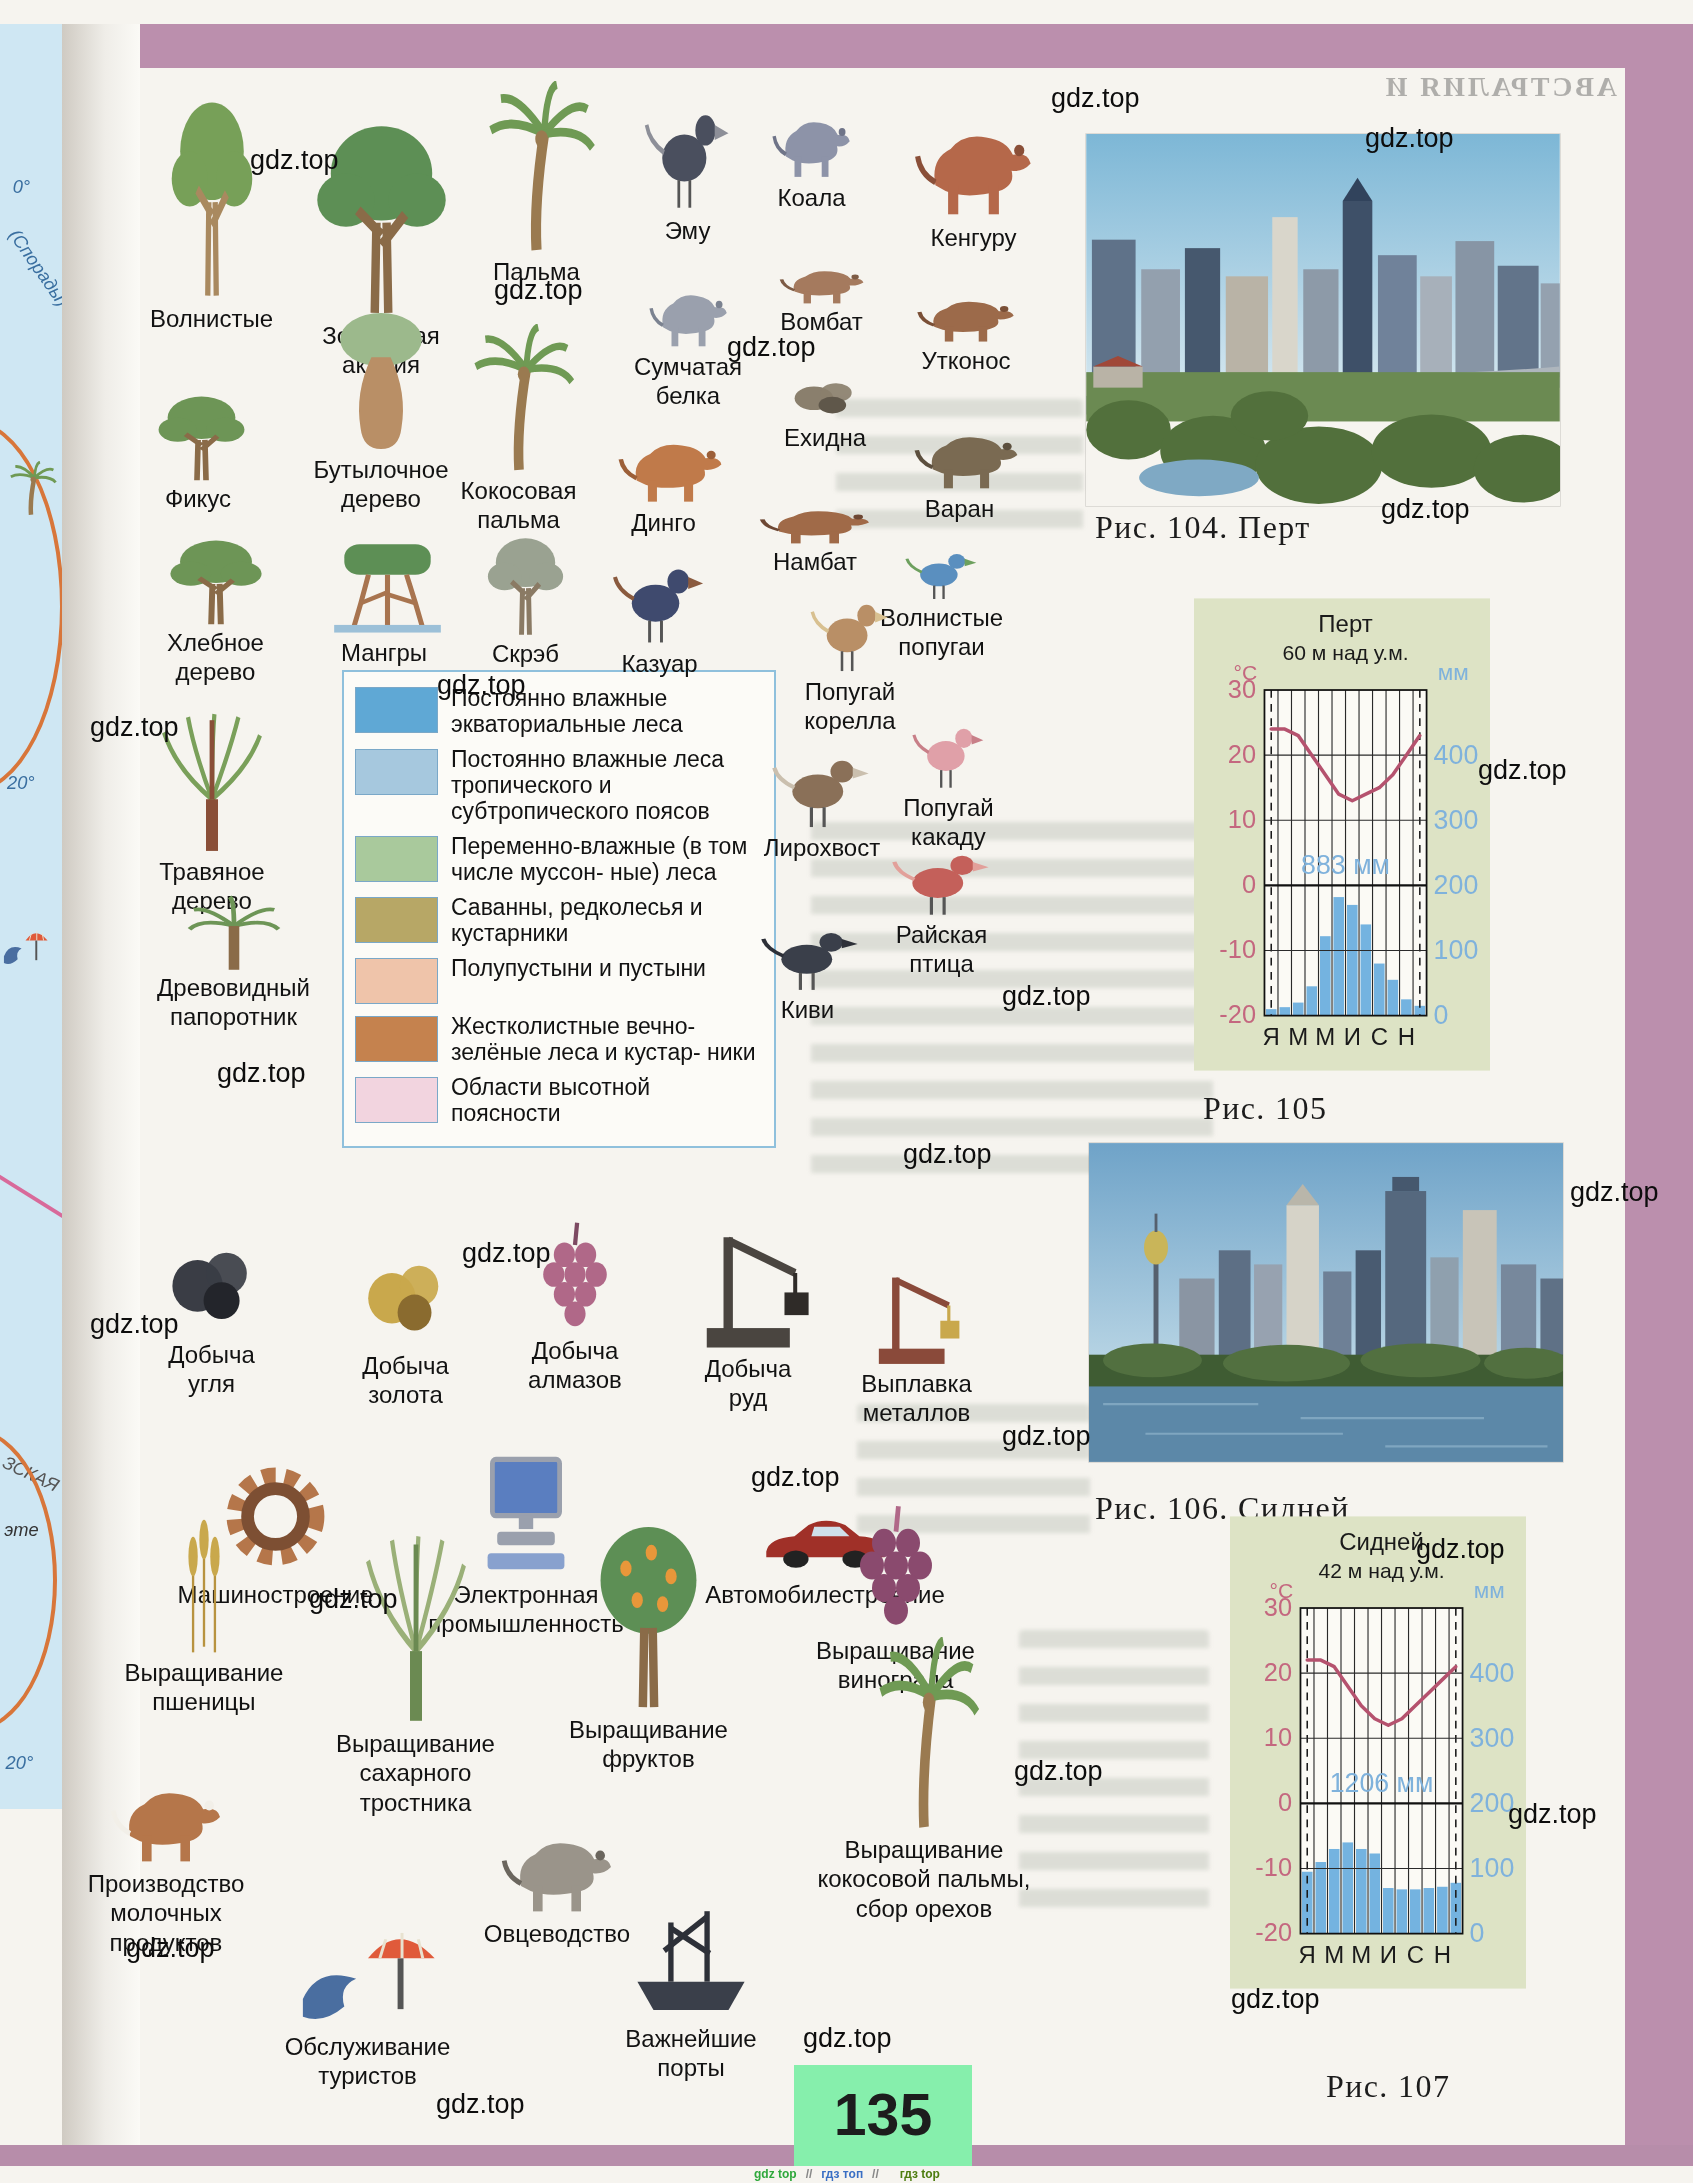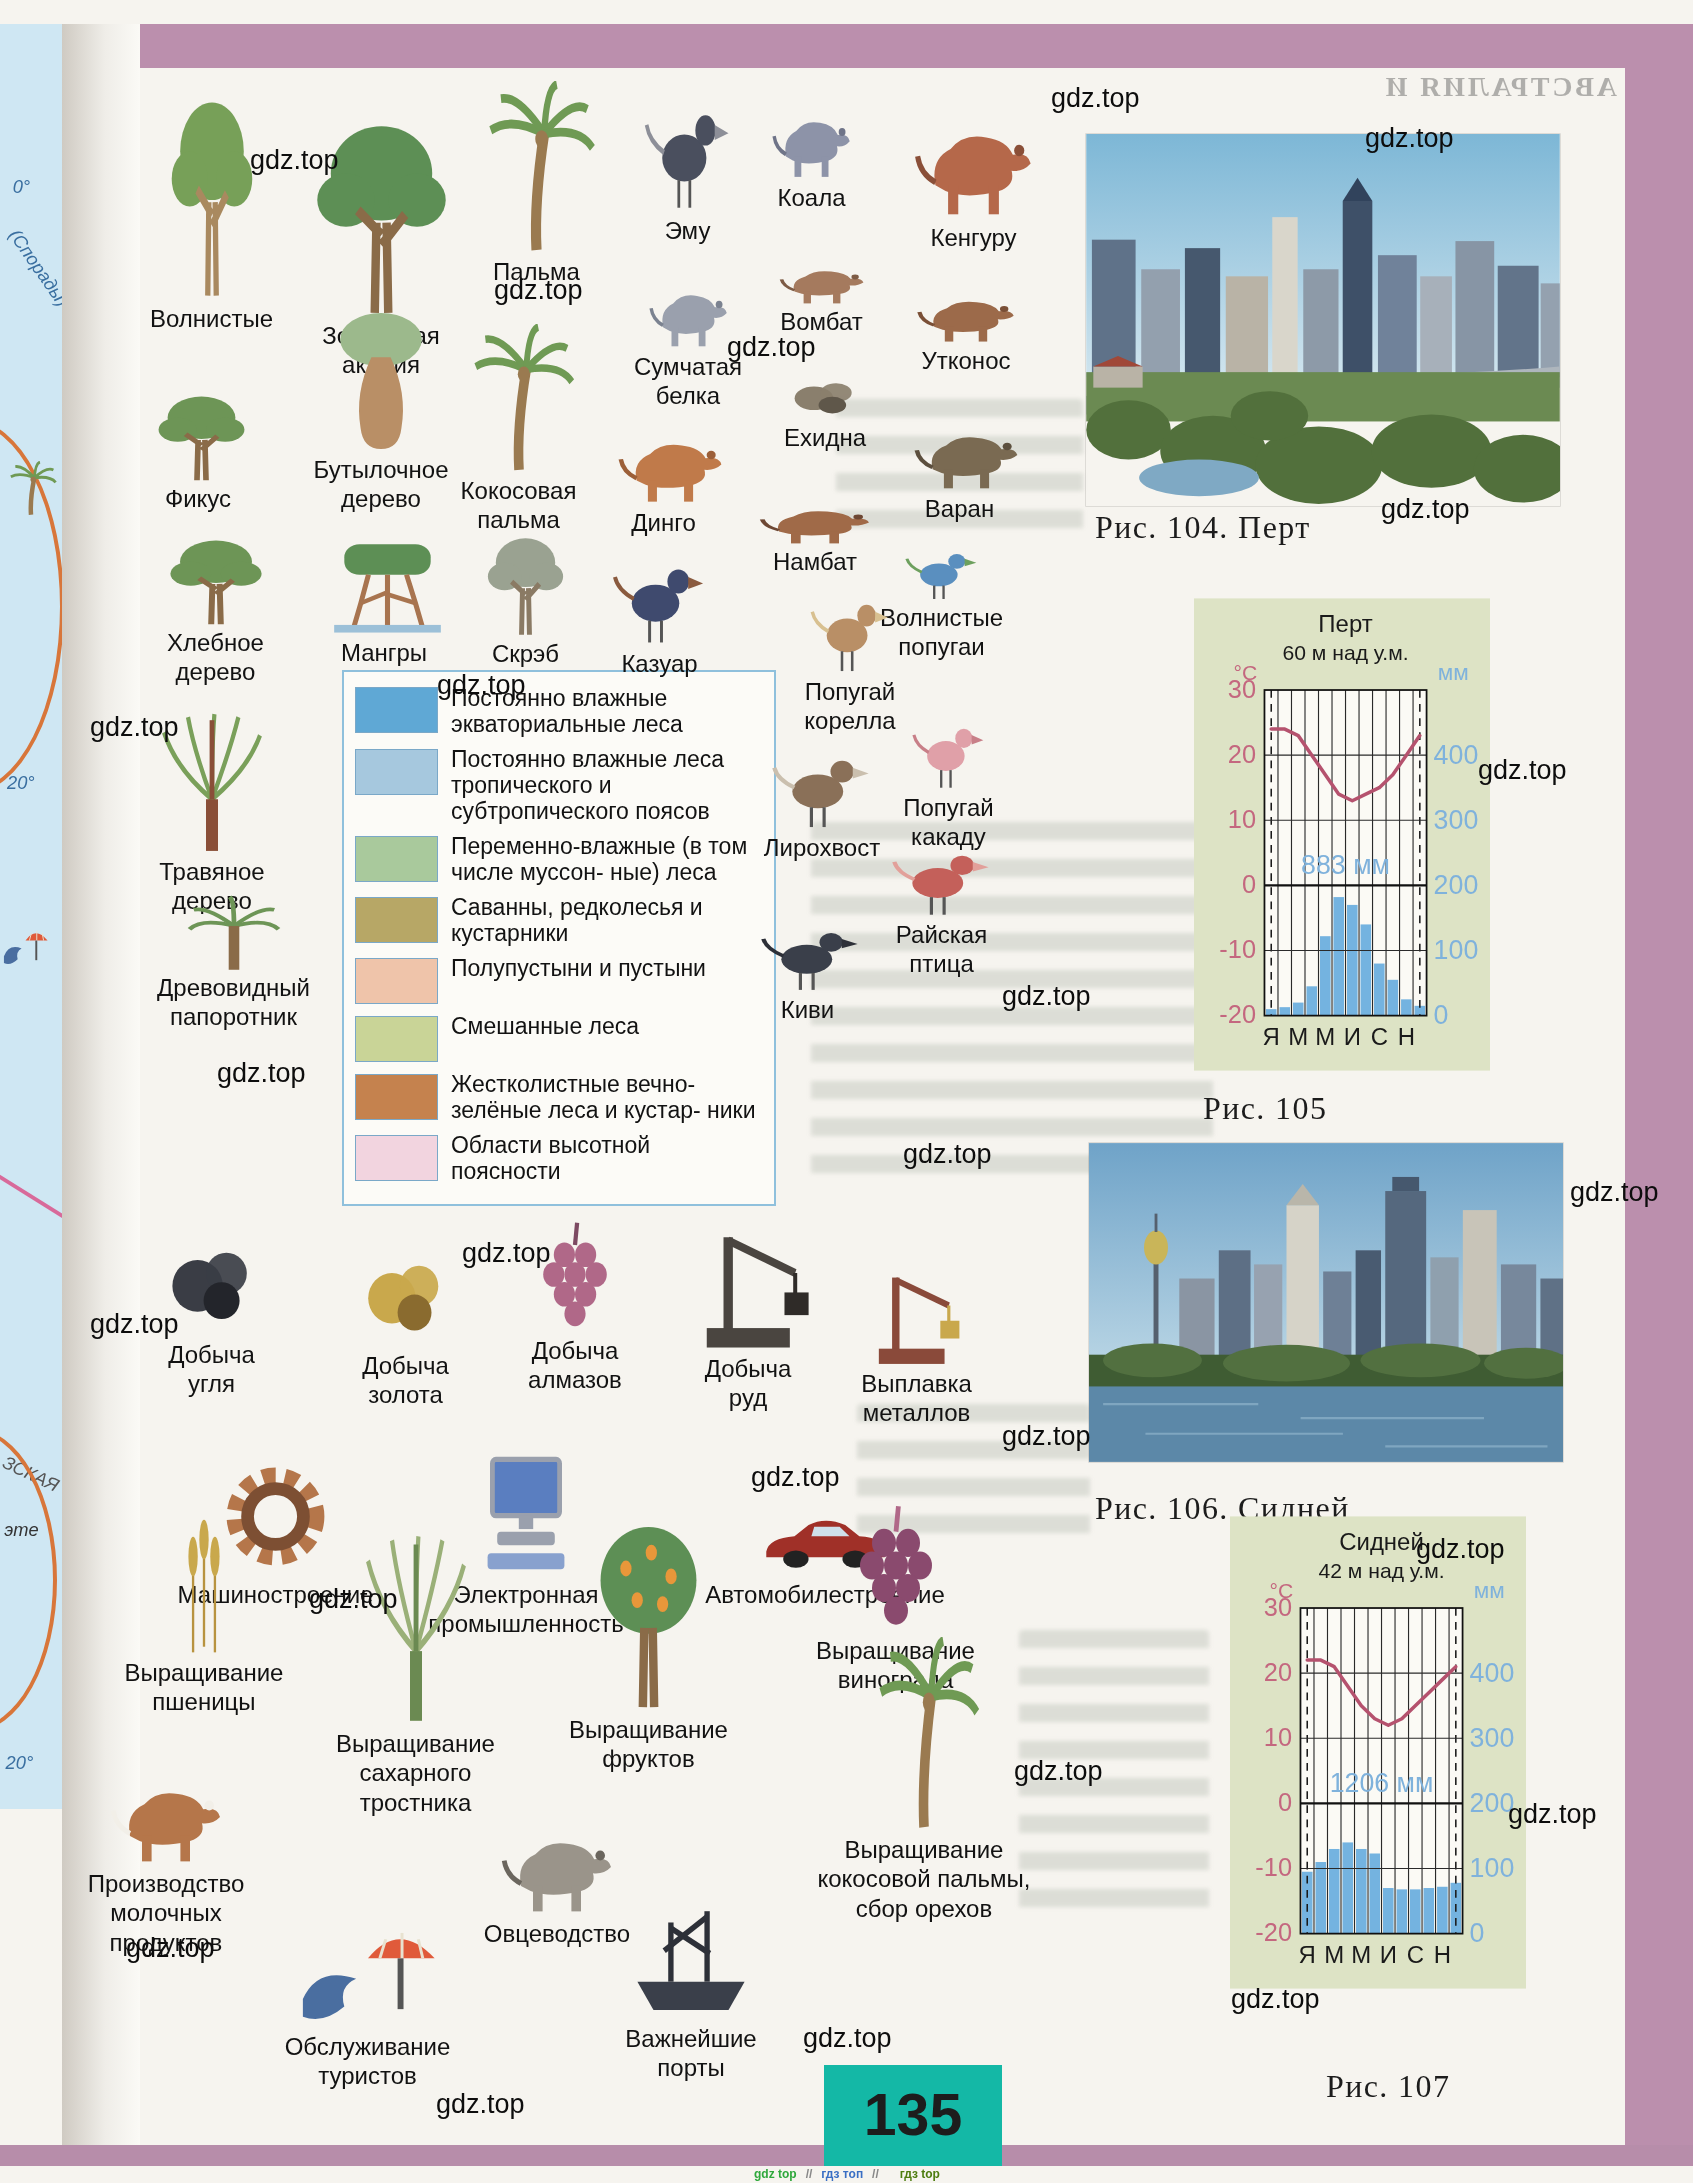--- a/index.html
+++ b/index.html
@@ -5,21 +5,21 @@
   html,body{margin:0;padding:0;background:#e8e6e2;}
   .canvas{position:relative;width:1694px;height:2183px;background:#f6f4ef;overflow:hidden;
           font-family:"Liberation Sans",sans-serif;color:#151515;}
   .abs{position:absolute;}
   
   .top-white{left:0;top:0;width:1694px;height:24px;background:#ffffff;}
   .top-note{left:772px;top:4.2px;font-size:15px;font-weight:bold;color:#2fa83c;letter-spacing:0.4px;}
   .band-top{left:0;top:24px;width:1694px;height:44px;background:#bb8fad;}
   .band-right{left:1625px;top:24px;width:68px;height:2123px;background:#bb8fad;}
   .band-bottom{left:0;top:2145px;width:1694px;height:21px;background:#b78daa;}
-  .page-num-box{left:824px;top:2065px;width:178px;height:101px;background:#14b8a6;}
+  .page-num-box{left:794px;top:2065px;width:178px;height:101px;background:#86efac;}
   .page-num{width:100%;text-align:center;font-size:59px;font-weight:bold;color:#1d1d1d;margin-top:15.5px;display:block;}
   .footer-line{left:0;top:2167px;width:1694px;text-align:center;font-size:12px;}
   .footer-line span{margin:0 2.8px;font-weight:bold;}
   .f-green{color:#2fa83c;} .f-blue{color:#3a6fc4;} .f-red{color:#4d7c0f;padding-left:12px;} .f-gray{color:#888;}
   
   .map-edge{left:0;top:24px;width:62px;height:1785px;background:#cfe7f3;border-right:2.1px solid #6fa3c8;}
   .map-lbl{position:absolute;color:#3a6fa0;font-style:italic;font-size:18.3px;white-space:nowrap;}
   .map-arc{position:absolute;border:4.2px solid #d8763a;border-radius:50%;}
   .map-line{position:absolute;background:#d86a9a;}
   .fold{left:62px;top:24px;width:78px;height:2121px;background:linear-gradient(90deg,#cfcac2,#efede8 55%,#fbfaf6);}
@@ -110,24 +110,20 @@
         <div class="leg-sw" style="background: rgb(169, 201, 156);"></div>
         <div class="leg-tx">Переменно-влажные (в том числе муссон- ные) леса</div>
       </div>
       <div class="leg-row">
         <div class="leg-sw" style="background: rgb(183, 167, 102);"></div>
         <div class="leg-tx">Саванны, редколесья и кустарники</div>
       </div>
       <div class="leg-row">
         <div class="leg-sw" style="background: rgb(239, 196, 170);"></div>
         <div class="leg-tx">Полупустыни и пустыни</div>
-      </div>
-      <div class="leg-row">
-        <div class="leg-sw" style="background: rgb(201, 212, 151);"></div>
-        <div class="leg-tx">Смешанные леса</div>
       </div>
       <div class="leg-row">
         <div class="leg-sw" style="background: rgb(197, 130, 78);"></div>
         <div class="leg-tx">Жестколистные вечно- зелёные леса и кустар- ники</div>
       </div>
       <div class="leg-row">
         <div class="leg-sw" style="background: rgb(242, 212, 223);"></div>
         <div class="leg-tx">Области высотной поясности</div>
       </div>
     </div>

